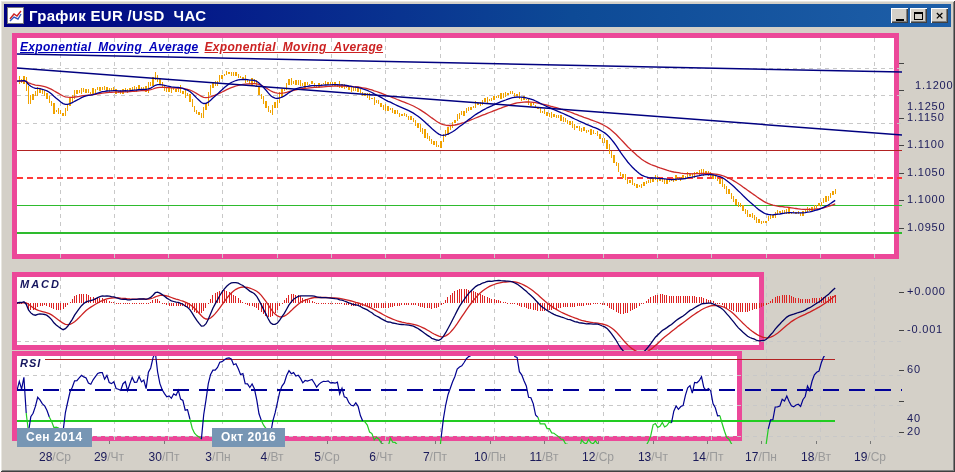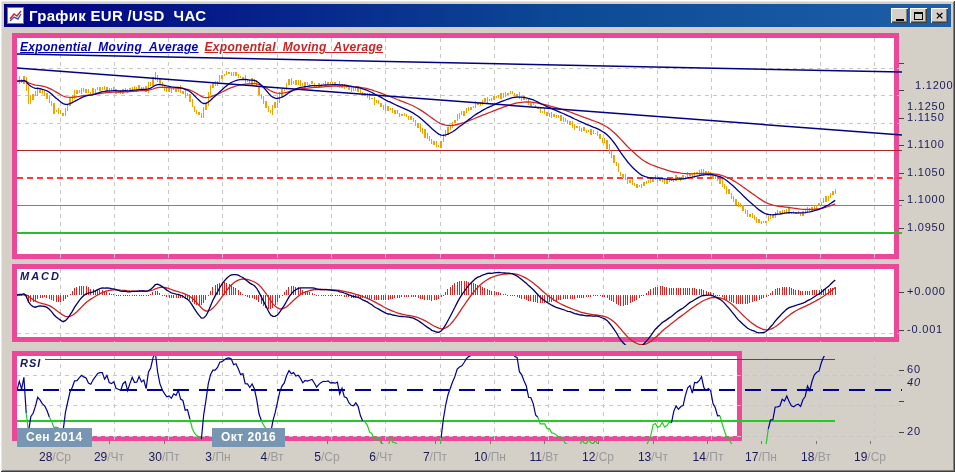--- a/index.html
+++ b/index.html
@@ -14,21 +14,21 @@
     font-family:Liberation Sans, sans-serif;}
   .winbtn{width:17px;height:15px;background:#D4D0C8;margin-left:2px;flex:0 0 auto;
     box-shadow: inset 1px 1px 0 #fff, inset -1px -1px 0 #404040, inset -2px -2px 0 #808080;
     display:flex;align-items:center;justify-content:center;font-size:11px;font-weight:bold;color:#000;
     font-family:"DejaVu Sans",sans-serif;}
   .winbtn.close{margin-left:4px;}
   .glyph-min{width:8px;height:2px;background:#000;margin-top:8px;}
   .glyph-max{width:9px;height:8px;border:1px solid #000;border-top:2px solid #000;box-sizing:border-box;}
   .panel{position:absolute;background:#fff;border:5px solid #ec4899;box-sizing:border-box;font-style:italic;}
   #price-panel{left:12px;top:33px;width:887px;height:226px;}
-  #macd-panel{left:12px;top:264px;width:887px;height:78px;}
+  #macd-panel{left:12px;top:272px;width:752px;height:78px;}
   #rsi-panel{left:12px;top:351px;width:730px;height:90px;}
   .panel svg{position:absolute;left:0;top:0;}
   .legend{position:absolute;left:3px;top:2px;font-size:12px;font-weight:bold;letter-spacing:.3px;white-space:nowrap;}
   .legend .ema-fast{color:#0000BB;text-decoration:underline;margin-right:6px;}
   .legend .ema-slow{color:#CC2222;text-decoration:underline;}
   .panel-label{position:absolute;left:3px;top:1px;font-size:11px;font-weight:bold;color:#14145E;letter-spacing:2px;}
   .axis{position:absolute;left:899px;width:56px;}
   .axis .ticklbl{position:absolute;left:8px;font-size:11px;color:#1A1A5A;letter-spacing:.8px;white-space:nowrap;}
   .axis .tickmark{position:absolute;left:0;width:5px;height:1px;background:#444;}
   #date-axis{position:absolute;left:12px;top:441px;width:887px;height:26px;}
@@ -897,21 +897,21 @@
   <div class="axis" id="axis-macd" style="top:266px;height:78px;">
       <div class="tickmark" style="top: 26px;"></div>
       <div class="ticklbl" style="top: 19px;">+0.000</div>
       <div class="tickmark" style="top: 64px;"></div>
       <div class="ticklbl" style="top: 57px;">-0.001</div>
     </div>
   <div class="axis" id="axis-rsi" style="top:351px;height:90px;">
       <div class="tickmark" style="top: 19px;"></div>
       <div class="ticklbl" style="top: 12px;">60</div>
       <div class="tickmark" style="top: 50px;"></div>
-      <div class="ticklbl" style="top: 25px; font-style: italic;">40</div>
+      <div class="ticklbl" style="top: 61px;">40</div>
       <div class="tickmark" style="top: 81px;"></div>
       <div class="ticklbl" style="top: 74px;">20</div>
     </div>
 
   <div id="date-axis">
       <div class="dtick" style="left: 43px;"></div>
       <div class="dlabel" style="left: 43px;"><span class="num">28</span><span class="day">/Ср</span></div>
       <div class="dtick" style="left: 97px;"></div>
       <div class="dlabel" style="left: 97px;"><span class="num">29</span><span class="day">/Чт</span></div>
       <div class="dtick" style="left: 152px;"></div>

